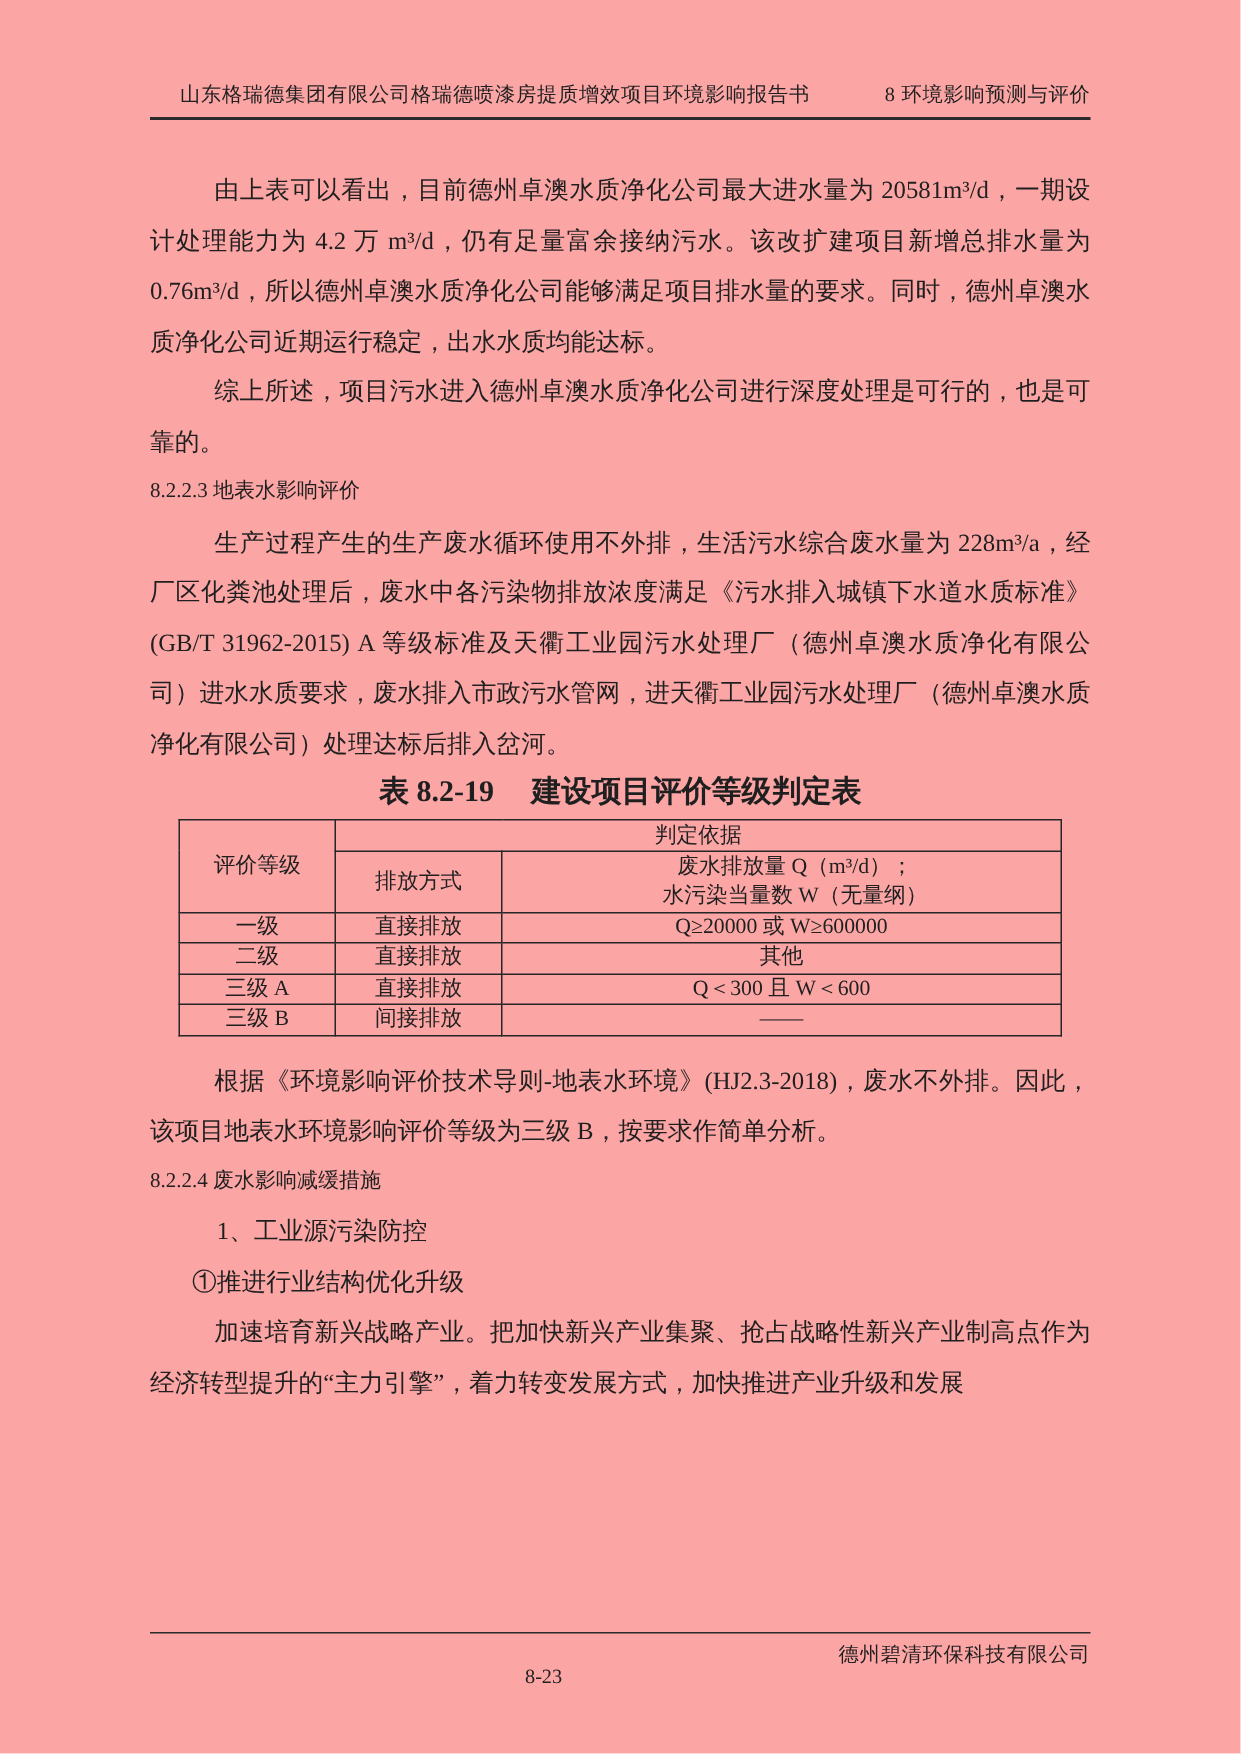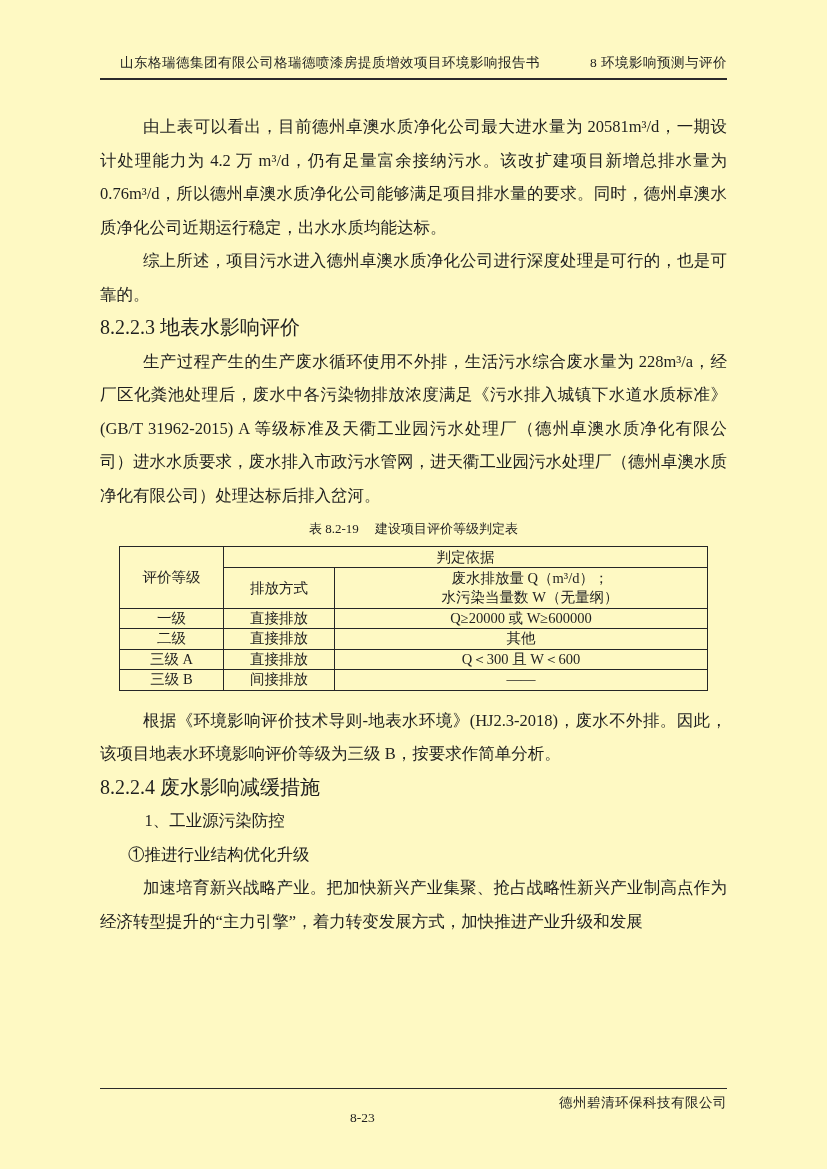--- a/index.html
+++ b/index.html
@@ -2,21 +2,21 @@
 <html><head>
 <meta charset="utf-8">
 <style>
   * { margin: 0; padding: 0; box-sizing: border-box; }
   html, body { background: #ffffff; }
   .page {
     position: relative;
     width: 827px;
     height: 1169px;
     margin: 0 auto;
-    background: #fef9c3;
+    background: #fca5a5;
     font-family: "Liberation Serif", "DejaVu Serif", serif;
     color: #1f1f1f;
     overflow: hidden;
   }
   
   .page-header {
     position: absolute;
     top: 54px;
     left: 100px;
     width: 627px;
@@ -34,28 +34,28 @@
   .page-body {
     position: absolute;
     top: 110px;
     left: 100px;
     width: 627px;
     font-size: 16.5px;
     line-height: 33.5px;
     text-align: justify;
   }
   .para { text-indent: 2.6em; }
-  .heading { font-size: 20px; font-weight: normal; text-indent: 0; }
+  .heading { font-size: 14px; font-weight: normal; text-indent: 0; }
   .list-num { text-indent: 2.7em; }
   .list-circle { text-indent: 1.7em; }
   
   .table-caption {
     text-align: center;
-    font-weight: normal;
-    font-size: 13px;
+    font-weight: bold;
+    font-size: 20px;
     text-indent: 0;
   }
   table.grade-table {
     width: 589px;
     margin: 0 auto 13px auto;
     border-collapse: collapse;
     table-layout: fixed;
     font-size: 14.5px;
     text-align: center;
   }

